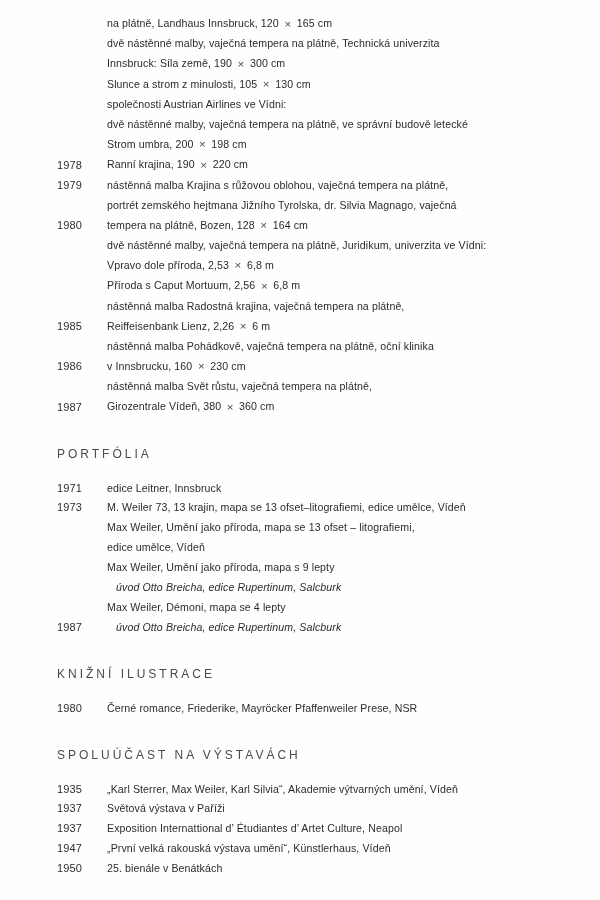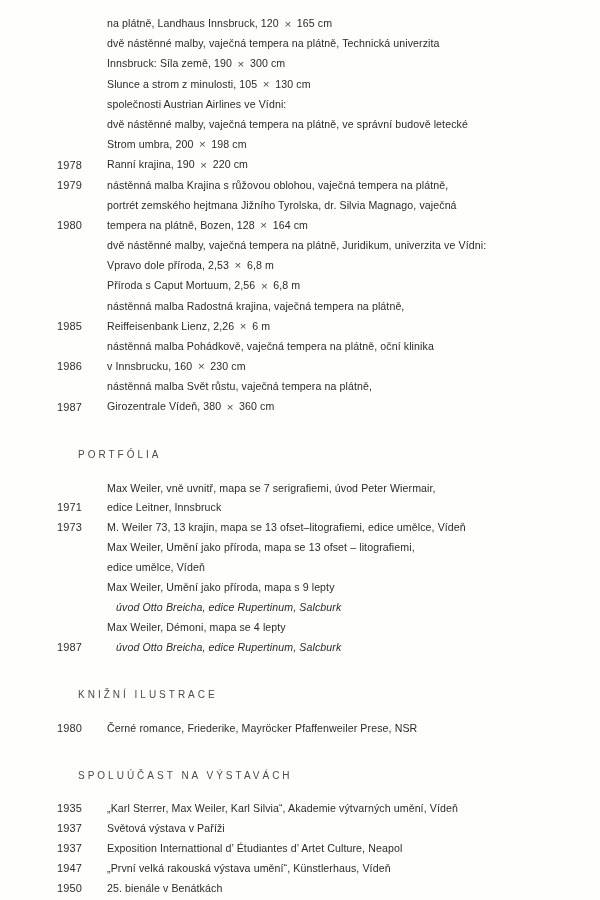--- a/index.html
+++ b/index.html
@@ -59,27 +59,26 @@
     color: #2b2b2b;
     white-space: nowrap;
   }
   .line.indent {
     padding-left: 9px;
     font-style: italic;
   }
 
   
   .section-heading {
-    font-size: 10px;
+    font-size: 12px;
     line-height: 19.9px;
     letter-spacing: 3.0px;
     color: #4a4a4a;
     padding-left: 57px;
     white-space: nowrap;
-    margin-left: 21px;
   }
   .gap-before-heading { height: 27px; }
   .gap-after-heading  { height: 14px; }
 
   .times {
     display: inline-block;
     padding: 0 2.5px;
     font-size: 11.5px;
     color: #4a4a4a;
     vertical-align: -0.5px;
@@ -144,21 +143,20 @@
           <div class="line">nástěnná malba Svět růstu, vaječná tempera na plátně,</div>
           <div class="line">Girozentrale Vídeň, 380 <span class="times">×</span> 360 cm</div>
         </div>
       </div>
       <div class="gap-before-heading"></div>
       <div class="section-heading">PORTFÓLIA</div>
       <div class="gap-after-heading"></div>
       <div class="entry">
         <div class="year">1971</div>
         <div class="lines">
-          <div class="line">Max Weiler, vně uvnitř, mapa se 7 serigrafiemi, úvod Peter Wiermair,</div>
           <div class="line">edice Leitner, Innsbruck</div>
         </div>
       </div>
       <div class="entry">
         <div class="year">1973</div>
         <div class="lines">
           <div class="line">M. Weiler 73, 13 krajin, mapa se 13 ofset–litografiemi, edice umělce, Vídeň</div>
         </div>
       </div>
       <div class="entry">

